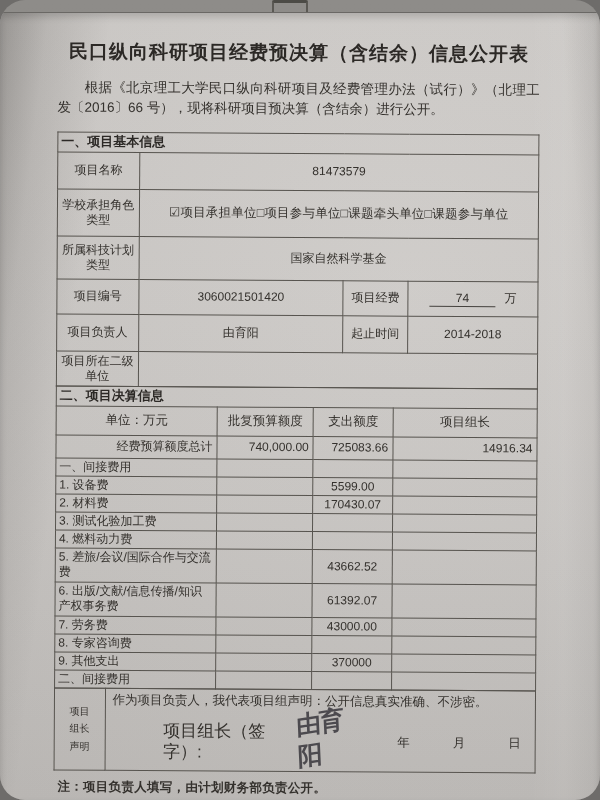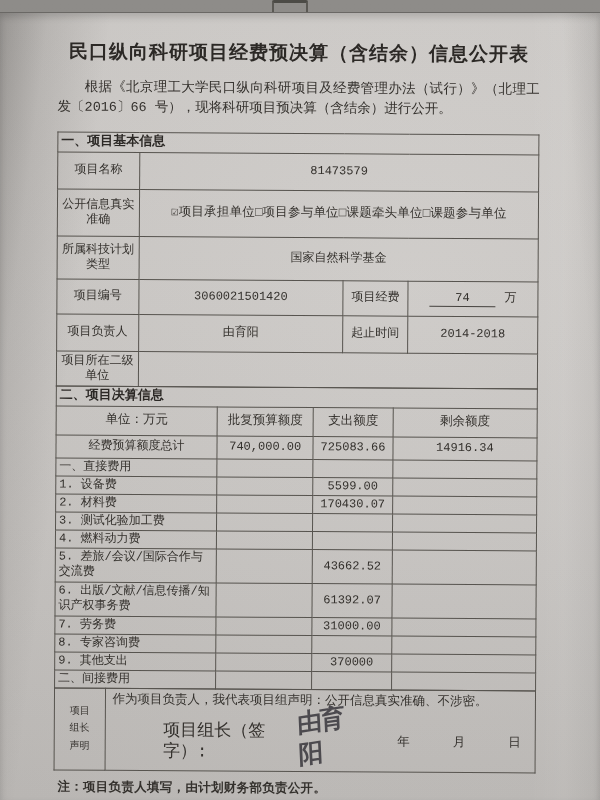--- a/index.html
+++ b/index.html
@@ -1,20 +1,21 @@
 <!DOCTYPE html>
 <html><head>
 <meta charset="utf-8">
 <style>
   html,body { margin:0; padding:0; background:#6e6c6a; }
   .frame {
     position:relative; width:600px; height:800px; overflow:hidden;
     background:linear-gradient(180deg,#8e8c89 0%,#888683 100%);
-    font-family:Liberation Mono, monospace;
+    font-family:Liberation Sans, sans-serif;
     color:#34312d;
+    border-radius:25px;
   }
   
   .paper {
     position:absolute; left:0; right:0; top:12px; bottom:0;
     border-top:1px solid #6a6865;
     background:
       linear-gradient(97deg, rgba(55,52,49,.34) 0%, rgba(55,52,49,.12) 7%, rgba(55,52,49,0) 16%),
       linear-gradient(265deg, rgba(70,68,65,.10) 0%, rgba(70,68,65,0) 6%),
       linear-gradient(180deg,#cfccc9 0%,#ccc9c6 30%,#c8c5c2 65%,#c1bebb 100%);
     box-shadow:inset 0 4px 7px rgba(0,0,0,.16);
@@ -47,21 +48,21 @@
 
   
   .r-name td{height:34px;} .r-role td{height:44px;} .r-plan td{height:40px;}
   .r-num td{height:32px;} .r-pi td{height:34px;} .r-unit td{height:32px;}
   .checkline{ font-size:12.5px; letter-spacing:.2px; }
   .blank { display:inline-block; min-width:58px; border-bottom:1px solid #45423e; text-align:center; padding:0 4px; }
   .unit { margin-left:9px; }
 
   
   .hdr td{height:26px; font-size:12.5px;margin-left:21px;}
-  .r-total td{height:20px;}
+  .r-total td{height:20px;text-align:right;}
   .sm td{height:15px;}
   .tall td{height:31px;}
   .lab { text-align:left !important; padding-left:3px !important; }
 
   
   .decl-side { height:72px; }
   .decl-side span{ display:block; line-height:1.75; font-size:10px; }
   .decl-main { text-align:left; vertical-align:top; padding:3px 6px 2px 6px; }
   .statement { font-size:12.5px; margin:1px 0 0 1px; }
   .sign-row { display:flex; align-items:center; margin-top:7px; }
@@ -98,21 +99,21 @@
         </colgroup>
       <tbody>
           <tr class="sec">
         <td colspan="4">一、项目基本信息</td>
       </tr>
       <tr class="r-name">
         <td>项目名称</td>
         <td colspan="3">81473579</td>
       </tr>
       <tr class="r-role">
-        <td>公开信息真实准确</td>
+        <td>学校承担角色类型</td>
         <td colspan="3" class="checkline">☑项目承担单位□项目参与单位□课题牵头单位□课题参与单位</td>
       </tr>
       <tr class="r-plan">
         <td>所属科技计划类型</td>
         <td colspan="3">国家自然科学基金</td>
       </tr>
       <tr class="r-num">
         <td>项目编号</td>
         <td>3060021501420</td>
         <td>项目经费</td>
@@ -141,30 +142,30 @@
           <col style="width:30%">
         </colgroup>
       <tbody>
           <tr class="sec">
         <td colspan="4">二、项目决算信息</td>
       </tr>
       <tr class="hdr">
         <td>单位：万元</td>
         <td>批复预算额度</td>
         <td>支出额度</td>
-        <td>剩余额度</td>
+        <td>项目组长</td>
       </tr>
       <tr class="r-total">
         <td>经费预算额度总计</td>
         <td>740,000.00</td>
         <td>725083.66</td>
         <td>14916.34</td>
       </tr>
       <tr class="sm">
-        <td class="lab">一、直接费用</td>
+        <td class="lab">一、间接费用</td>
         <td></td>
         <td></td>
         <td></td>
       </tr>
       <tr class="sm">
         <td class="lab">1. 设备费</td>
         <td></td>
         <td>5599.00</td>
         <td></td>
       </tr>
@@ -194,21 +195,21 @@
       </tr>
       <tr class="tall">
         <td class="lab">6. 出版/文献/信息传播/知识产权事务费</td>
         <td></td>
         <td>61392.07</td>
         <td></td>
       </tr>
       <tr class="sm">
         <td class="lab">7. 劳务费</td>
         <td></td>
-        <td>31000.00</td>
+        <td>43000.00</td>
         <td></td>
       </tr>
       <tr class="sm">
         <td class="lab">8. 专家咨询费</td>
         <td></td>
         <td></td>
         <td></td>
       </tr>
       <tr class="sm">
         <td class="lab">9. 其他支出</td>

